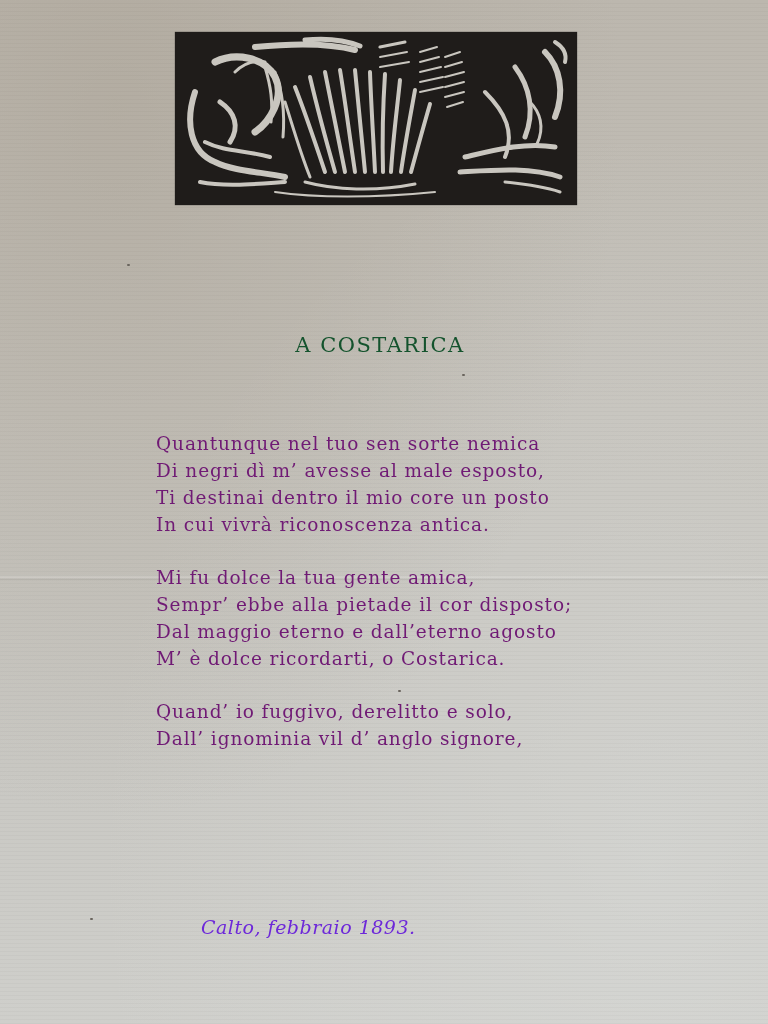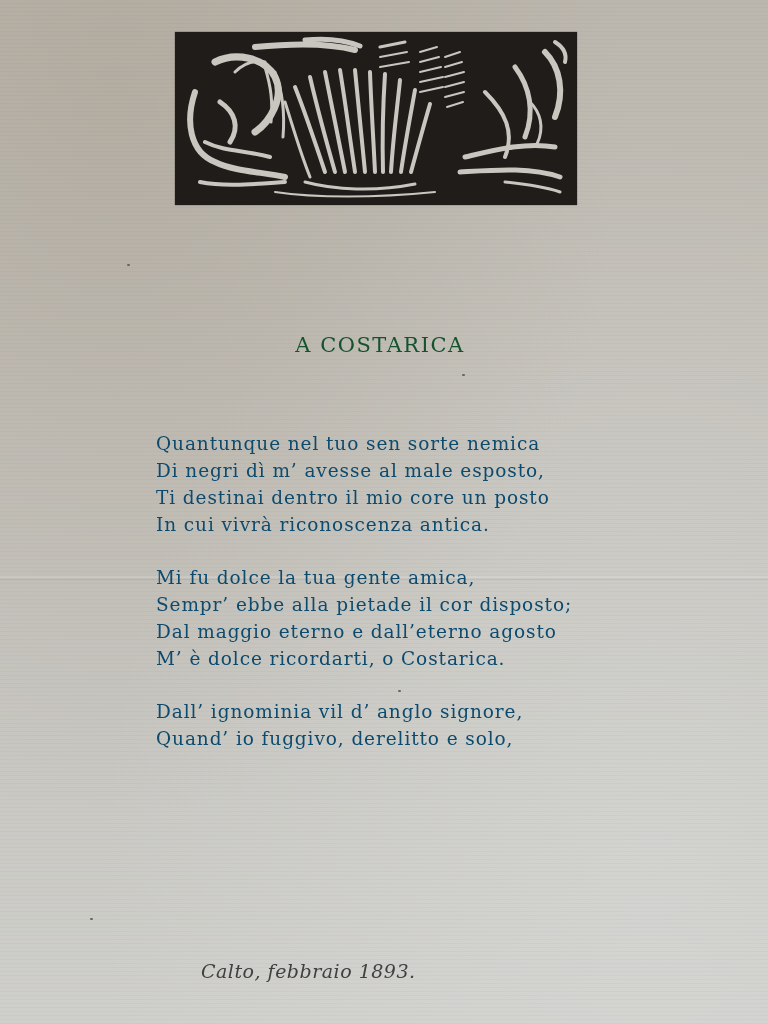--- a/index.html
+++ b/index.html
@@ -53,41 +53,40 @@
       text-align: center;
       font-family: "DejaVu Serif", "Liberation Serif", serif;
       font-size: 21px;
       letter-spacing: 1.5px;
       color: #14532d;
     }
     .poem {
       position: absolute;
       left: 156px;
       top: 430px;
-      color: #0c4a6e;
+      color: #701a75;
       font-family: "DejaVu Serif", "Liberation Serif", serif;
       font-size: 18.5px;
       letter-spacing: 0.9px;
     }
     .stanza { margin: 0 0 26px 0; }
     .line {
       height: 27px;
       line-height: 27px;
       white-space: nowrap;
     }
     .signature {
       position: absolute;
       left: 201px;
       top: 916px;
       font-family: "DejaVu Serif", "Liberation Serif", serif;
       font-style: italic;
       font-size: 19px;
       letter-spacing: 0.5px;
-      color: #404040;
-      margin-top: 44px;
+      color: #6d28d9;
     }
     .speck {
       position: absolute;
       width: 3px; height: 2px;
       background: #6a655e;
       border-radius: 1px;
     }
   </style>
 </head>
 <body>
@@ -159,22 +158,22 @@
     <div class="line">Ti destinai dentro il mio core un posto</div>
     <div class="line">In cui vivrà riconoscenza antica.</div>
   </div>
   <div class="stanza">
     <div class="line">Mi fu dolce la tua gente amica,</div>
     <div class="line">Sempr’ ebbe alla pietade il cor disposto;</div>
     <div class="line">Dal maggio eterno e dall’eterno agosto</div>
     <div class="line">M’ è dolce ricordarti, o Costarica.</div>
   </div>
   <div class="stanza">
+    <div class="line">Quand’ io fuggivo, derelitto e solo,</div>
     <div class="line">Dall’ ignominia vil d’ anglo signore,</div>
-    <div class="line">Quand’ io fuggivo, derelitto e solo,</div>
   </div>
 </div>
 
 <div class="signature">Calto, febbraio 1893.</div>
 
 <div class="speck" style="left:127px;top:264px;"></div>
 <div class="speck" style="left:462px;top:374px;"></div>
 <div class="speck" style="left:398px;top:690px;"></div>
 <div class="speck" style="left:90px;top:918px;"></div>
 

